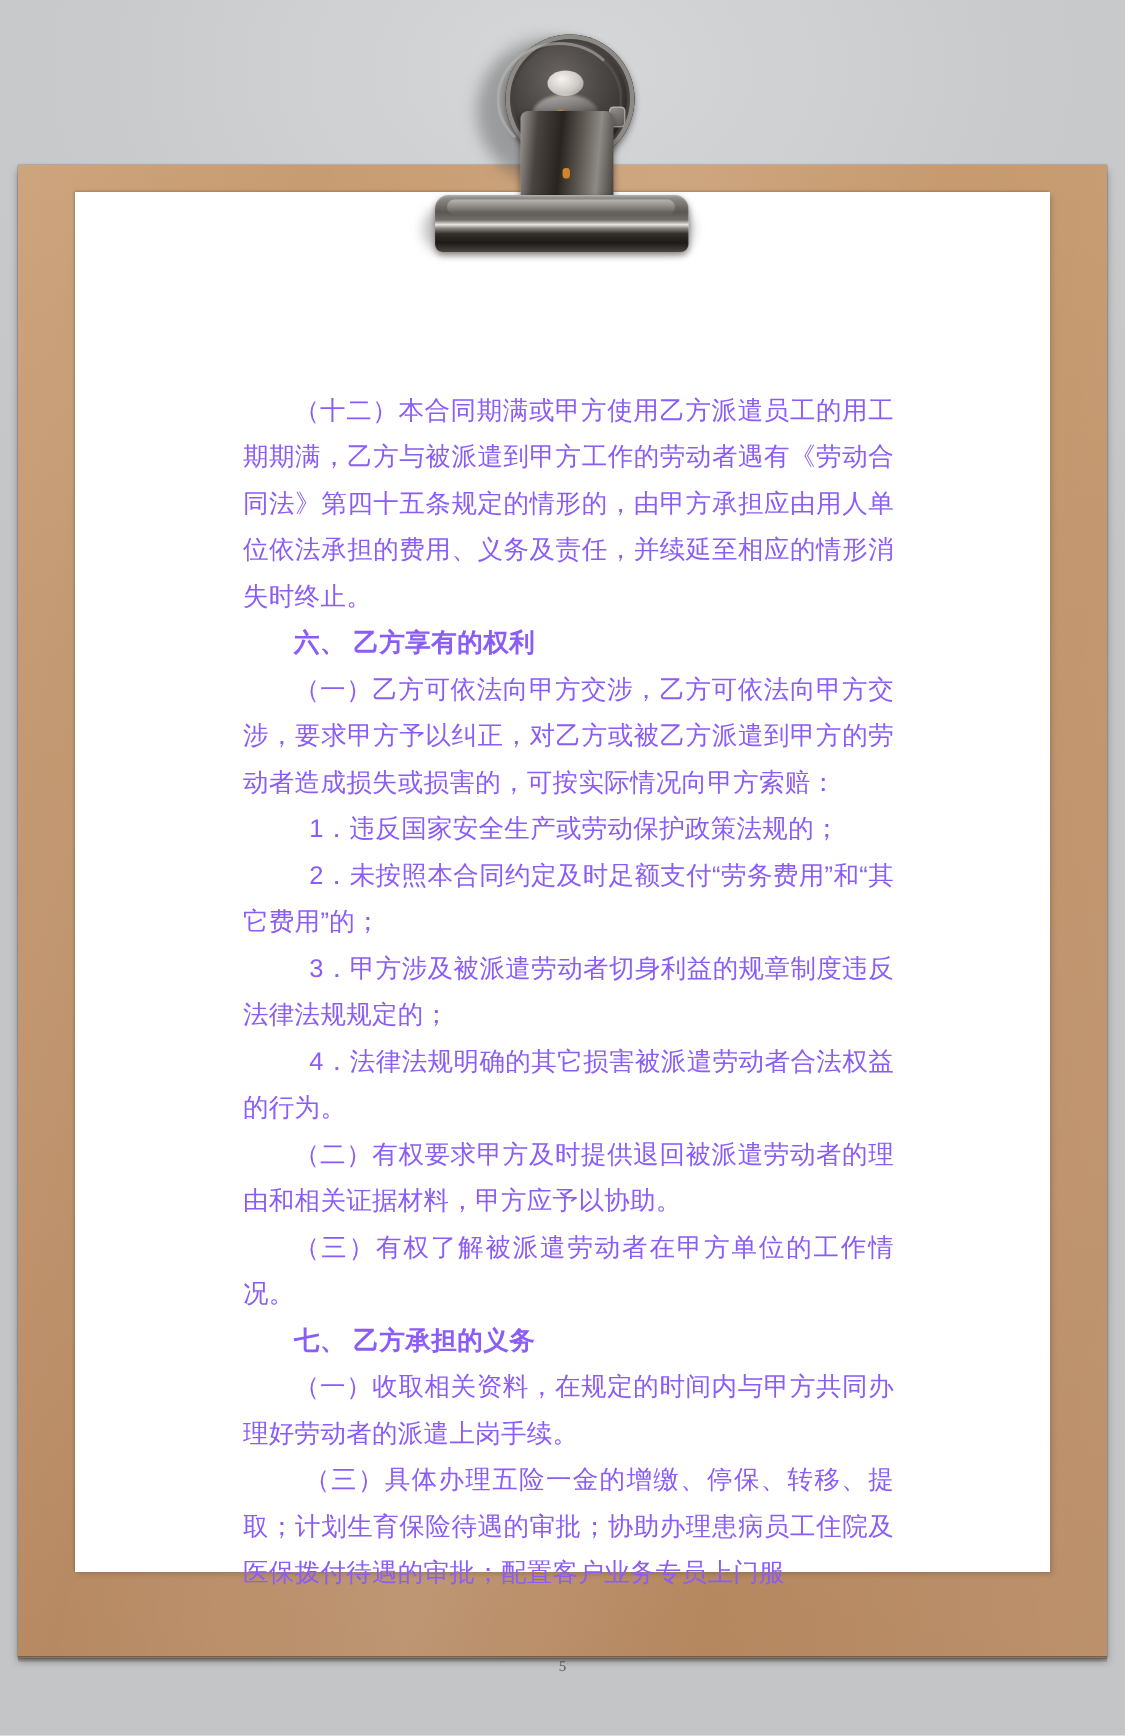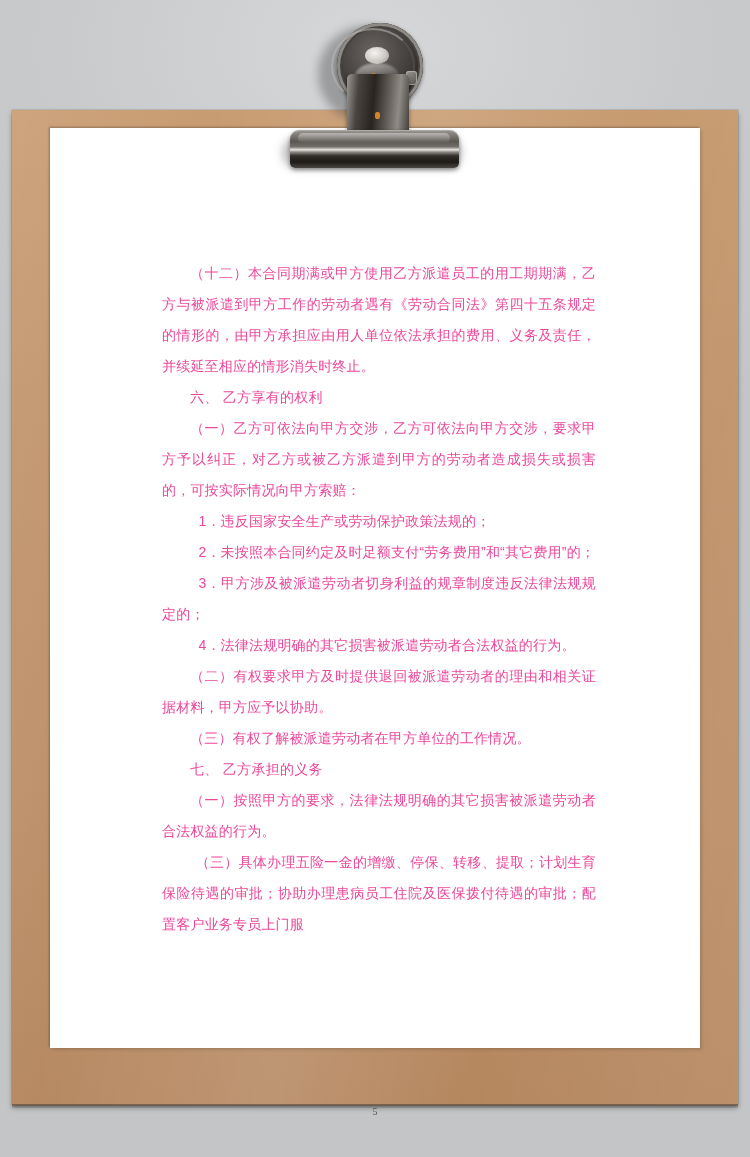--- a/index.html
+++ b/index.html
@@ -61,33 +61,33 @@
     background: #ffffff;
     box-shadow: -1px -1px 2px rgba(0,0,0,0.28), 2px 2px 3px rgba(0,0,0,0.12);
   }
 
   
   .doc {
     position: absolute;
     left: 112px;
     top: 130px;
     width: 434px;
-    color: #ec4899;
-    font-size: 14px;
+    color: #8b5cf6;
+    font-size: 17px;
     line-height: 31px;
     text-align: justify;
     text-justify: inter-ideograph;
   }
   .doc p {
     text-indent: 2em;
     margin: 0;
     letter-spacing: 0.2px;
   }
   .doc p.heading {
-    font-weight: normal;
+    font-weight: bold;
     text-indent: 2em;
     letter-spacing: 0.3px;
   }
   .doc p.listitem {
     text-indent: 2.6em;
   }
   .doc p.wide-indent {
     text-indent: 2.4em;
   }
 
@@ -238,21 +238,21 @@
         <p>（十二）本合同期满或甲方使用乙方派遣员工的用工期期满，乙方与被派遣到甲方工作的劳动者遇有《劳动合同法》第四十五条规定的情形的，由甲方承担应由用人单位依法承担的费用、义务及责任，并续延至相应的情形消失时终止。</p>
         <p class="heading">六、 乙方享有的权利</p>
         <p>（一）乙方可依法向甲方交涉，乙方可依法向甲方交涉，要求甲方予以纠正，对乙方或被乙方派遣到甲方的劳动者造成损失或损害的，可按实际情况向甲方索赔：</p>
         <p class="listitem">1．违反国家安全生产或劳动保护政策法规的；</p>
         <p class="listitem">2．未按照本合同约定及时足额支付“劳务费用”和“其它费用”的；</p>
         <p class="listitem">3．甲方涉及被派遣劳动者切身利益的规章制度违反法律法规规定的；</p>
         <p class="listitem">4．法律法规明确的其它损害被派遣劳动者合法权益的行为。</p>
         <p>（二）有权要求甲方及时提供退回被派遣劳动者的理由和相关证据材料，甲方应予以协助。</p>
         <p>（三）有权了解被派遣劳动者在甲方单位的工作情况。</p>
         <p class="heading">七、 乙方承担的义务</p>
-        <p>（一）按照甲方的要求，法律法规明确的其它损害被派遣劳动者合法权益的行为。</p>
+        <p>（一）收取相关资料，在规定的时间内与甲方共同办理好劳动者的派遣上岗手续。</p>
         <p class="wide-indent">（三）具体办理五险一金的增缴、停保、转移、提取；计划生育保险待遇的审批；协助办理患病员工住院及医保拨付待遇的审批；配置客户业务专员上门服</p>
       </div>
     <div class="page-number">5</div>
   </div>
 </div>
 
 <div class="clip">
   <div class="clip-shadow-head"></div>
   <div class="clip-head"></div>
   <div class="clip-rim"></div>

